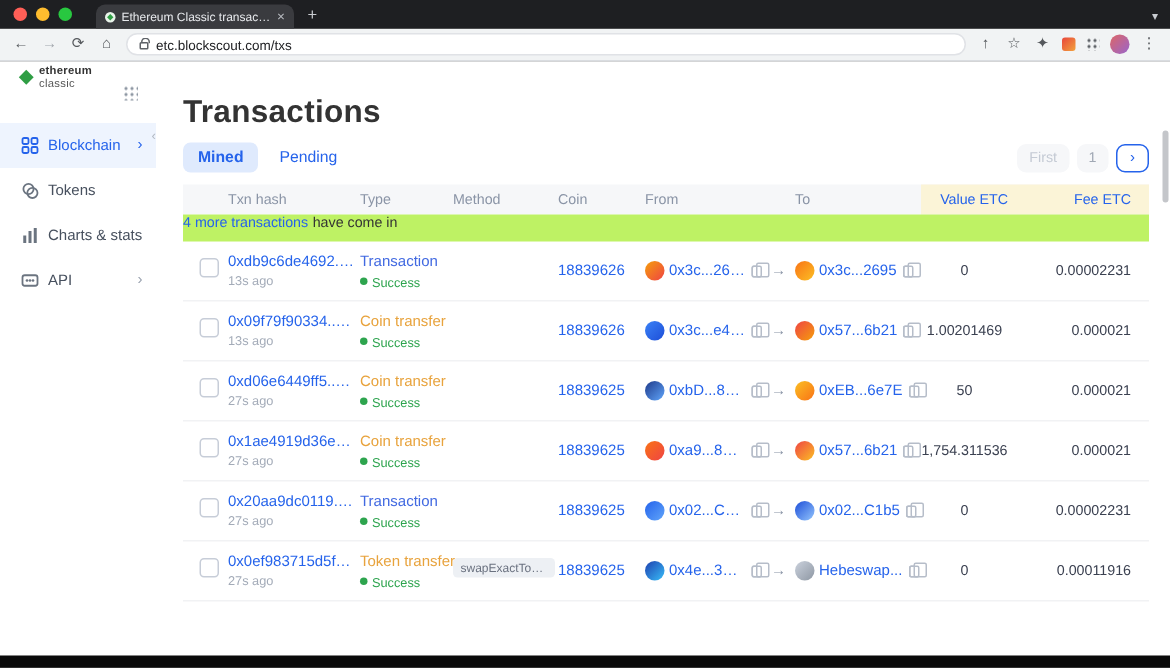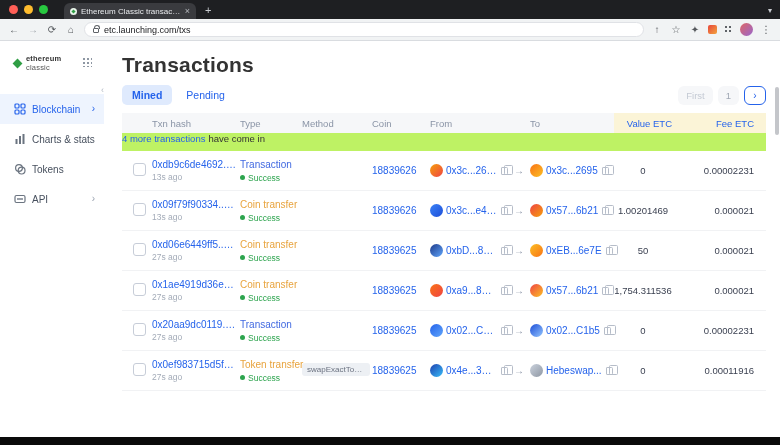--- a/index.html
+++ b/index.html
@@ -28,21 +28,21 @@
   .url{font-size:9px;color:#202124;white-space:nowrap;overflow:hidden}
   .ext-red{width:9px;height:9px;border-radius:2px;background:linear-gradient(135deg,#e8453c,#f2a33c);flex-shrink:0}
   .ext-grid{width:9px;height:9px;background-image:radial-gradient(#5f6368 1px,transparent 1.1px);background-size:4px 4px;background-position:0 0;flex-shrink:0}
   .b-avatar{width:13px;height:13px;border-radius:50%;background:linear-gradient(135deg,#d66,#96c);flex-shrink:0}
 
   
   .page{flex:1;background:#fff;display:flex;position:relative;overflow:hidden}
   .scroll-thumb{position:absolute;right:1px;top:46px;width:4px;height:48px;border-radius:2px;background:#c4c6ca;z-index:5}
 
   
-  .sidebar{width:104px;flex-shrink:0;padding-top:12px;position:relative}
+  .sidebar{width:104px;flex-shrink:0;padding-top:0;position:relative}
   .logo{display:flex;align-items:center;gap:5px;padding:2px 0 0 14px}
   .logo-diamond{width:7px;height:7px;background:#2f9e44;transform:rotate(45deg);flex-shrink:0}
   .logo-text{font-size:7.5px;color:#333;line-height:1.15;font-weight:bold;letter-spacing:.2px}
   .logo-text .l2{font-weight:normal;color:#555}
   .apps-grid{position:absolute;top:16px;right:12px;width:10px;height:10px;background-image:radial-gradient(#8e97a3 1px,transparent 1.1px);background-size:4px 4px}
   .collapse{position:absolute;top:44px;right:0;color:#b3bac4;font-size:9px}
   .menu{margin-top:22px}
   .mi{display:flex;align-items:center;gap:6px;height:30px;padding:0 9px 0 14px;font-size:10px;color:#47505e;cursor:default}
   .mi svg{flex-shrink:0}
   .mi .chev{margin-left:auto;font-size:10px;color:#9aa3b0;line-height:1}
@@ -53,21 +53,21 @@
   .main{flex:1;padding:12px 14px 0 18px;min-width:0;display:flex;flex-direction:column}
   .search-row{display:flex;align-items:center;gap:16px}
   .search{flex:1;height:30px;border:2px solid #ececec;border-radius:9px;display:flex;align-items:center;padding:0 10px;gap:8px;min-width:0}
   .search-glyph{width:8px;height:8px;border:1.5px solid #8b95a5;border-radius:50%;position:relative;flex-shrink:0}
   .search-glyph::after{content:"";position:absolute;width:4px;height:1.5px;background:#8b95a5;transform:rotate(45deg);right:-4px;bottom:-2px}
   .search input{border:none;outline:none;flex:1;font-size:10.5px;color:#333;font-family:"Liberation Sans",sans-serif;background:transparent}
   .search input::placeholder{color:#9aa3b0}
   .etc-logo{width:30px;height:30px;border-radius:50%;background:radial-gradient(circle at 50% 40%,#b03038,#8c1f26);display:flex;align-items:center;justify-content:center;flex-shrink:0}
   .etc-logo span{color:#f3e2e2;font-size:12px;line-height:1}
 
-  .title-row{display:flex;justify-content:space-between;align-items:flex-start;margin-top:0}
+  .title-row{display:flex;justify-content:space-between;align-items:flex-start;margin-top:10px}
   h1{font-size:21px;color:#333;font-weight:700;letter-spacing:.2px}
   .ads{display:flex;align-items:center;gap:4px;font-size:9.5px;color:#333;margin-top:7px;white-space:nowrap}
   .ads .prefix{font-weight:bold}
   .ad-ico{width:10px;height:10px;border-radius:2px;background:#15161f;flex-shrink:0}
   .ads a{color:#2563eb;text-decoration:none}
 
   .tabs-row{display:flex;justify-content:space-between;align-items:center;margin-top:8px}
   .tabs{display:flex;gap:4px}
   .tab-btn{font-size:10.5px;color:#2563eb;padding:4px 10px;border-radius:5px}
   .tab-btn.active{background:#dfeafd;font-weight:bold}
@@ -128,21 +128,21 @@
     <span class="win-chev">▾</span>
   </div>
 
   <div class="toolbar">
     <span class="navicon">←</span>
     <span class="navicon dim">→</span>
     <span class="navicon">⟳</span>
     <span class="navicon">⌂</span>
     <div class="addressbar">
       <span class="lock"></span>
-      <span class="url">etc.launching.com/txs</span>
+      <span class="url">etc.blockscout.com/txs</span>
     </div>
     <span class="navicon">↑</span>
     <span class="navicon">☆</span>
     <span class="navicon">✦</span>
     <span class="ext-red"></span>
     <span class="ext-grid"></span>
     <span class="b-avatar"></span>
     <span class="navicon">⋮</span>
   </div>
 
@@ -165,32 +165,32 @@
               <rect x="1" y="1" width="4" height="4" rx="1" fill="none" stroke="#2563eb" stroke-width="1.2"></rect>
               <rect x="7" y="1" width="4" height="4" rx="1" fill="none" stroke="#2563eb" stroke-width="1.2"></rect>
               <rect x="1" y="7" width="4" height="4" rx="1" fill="none" stroke="#2563eb" stroke-width="1.2"></rect>
               <rect x="7" y="7" width="4" height="4" rx="1" fill="none" stroke="#2563eb" stroke-width="1.2"></rect>
             </svg>
           <span>Blockchain</span>
           <span class="chev">›</span>
         </div>
         <div class="mi">
           <svg width="12" height="12" viewBox="0 0 12 12">
+              <circle cx="5" cy="5" r="3.4" fill="none" stroke="#6b7480" stroke-width="1.2"></circle>
+              <circle cx="7.6" cy="7.6" r="3.4" fill="none" stroke="#6b7480" stroke-width="1.2"></circle>
+            </svg>
+          <span>Tokens</span>
+        </div>
+        <div class="mi">
+          <svg width="12" height="12" viewBox="0 0 12 12">
               <rect x="1.5" y="6" width="2" height="5" fill="#6b7480"></rect>
               <rect x="5" y="3" width="2" height="8" fill="#6b7480"></rect>
               <rect x="8.5" y="1" width="2" height="10" fill="#6b7480"></rect>
             </svg>
           <span>Charts &amp; stats</span>
-        </div>
-        <div class="mi">
-          <svg width="12" height="12" viewBox="0 0 12 12">
-              <circle cx="5" cy="5" r="3.4" fill="none" stroke="#6b7480" stroke-width="1.2"></circle>
-              <circle cx="7.6" cy="7.6" r="3.4" fill="none" stroke="#6b7480" stroke-width="1.2"></circle>
-            </svg>
-          <span>Tokens</span>
         </div>
         <div class="mi">
           <svg width="12" height="12" viewBox="0 0 12 12">
               <rect x="1" y="2.5" width="10" height="7" rx="1.5" fill="none" stroke="#6b7480" stroke-width="1.2"></rect>
               <circle cx="4" cy="6" r=".9" fill="#6b7480"></circle>
               <circle cx="6" cy="6" r=".9" fill="#6b7480"></circle>
               <circle cx="8" cy="6" r=".9" fill="#6b7480"></circle>
             </svg>
           <span>API</span>
           <span class="chev">›</span>

